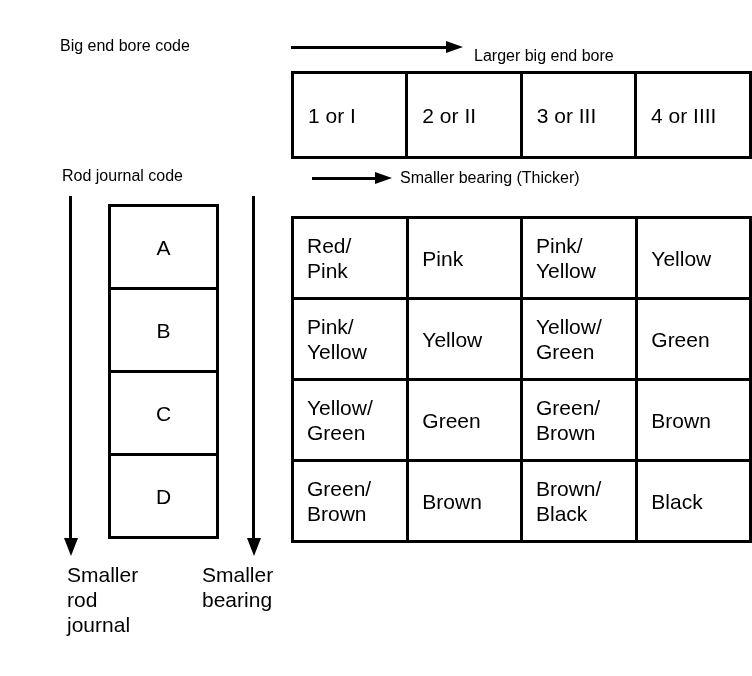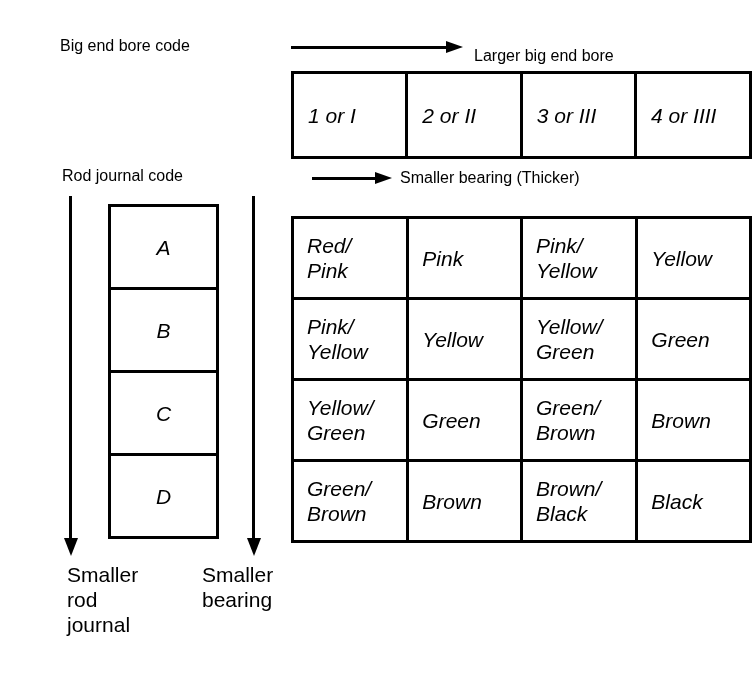--- a/index.html
+++ b/index.html
@@ -84,21 +84,20 @@
   #smaller-rod-journal-arrow .head  { top: 342px; }
 
   #smaller-bearing-arrow { left: 247px; top: 196px; height: 360px; }
   #smaller-bearing-arrow .shaft { height: 342px; }
   #smaller-bearing-arrow .head  { top: 342px; }
 
   
   table {
     border-collapse: collapse;
     table-layout: fixed;
-    font-style: italic;
   }
   table td {
     border: 3px solid #000;
     font-size: 21px;
     line-height: 25px;
     font-family: "Liberation Sans", sans-serif;
     color: #000;
     background: #fff;
   }
 

